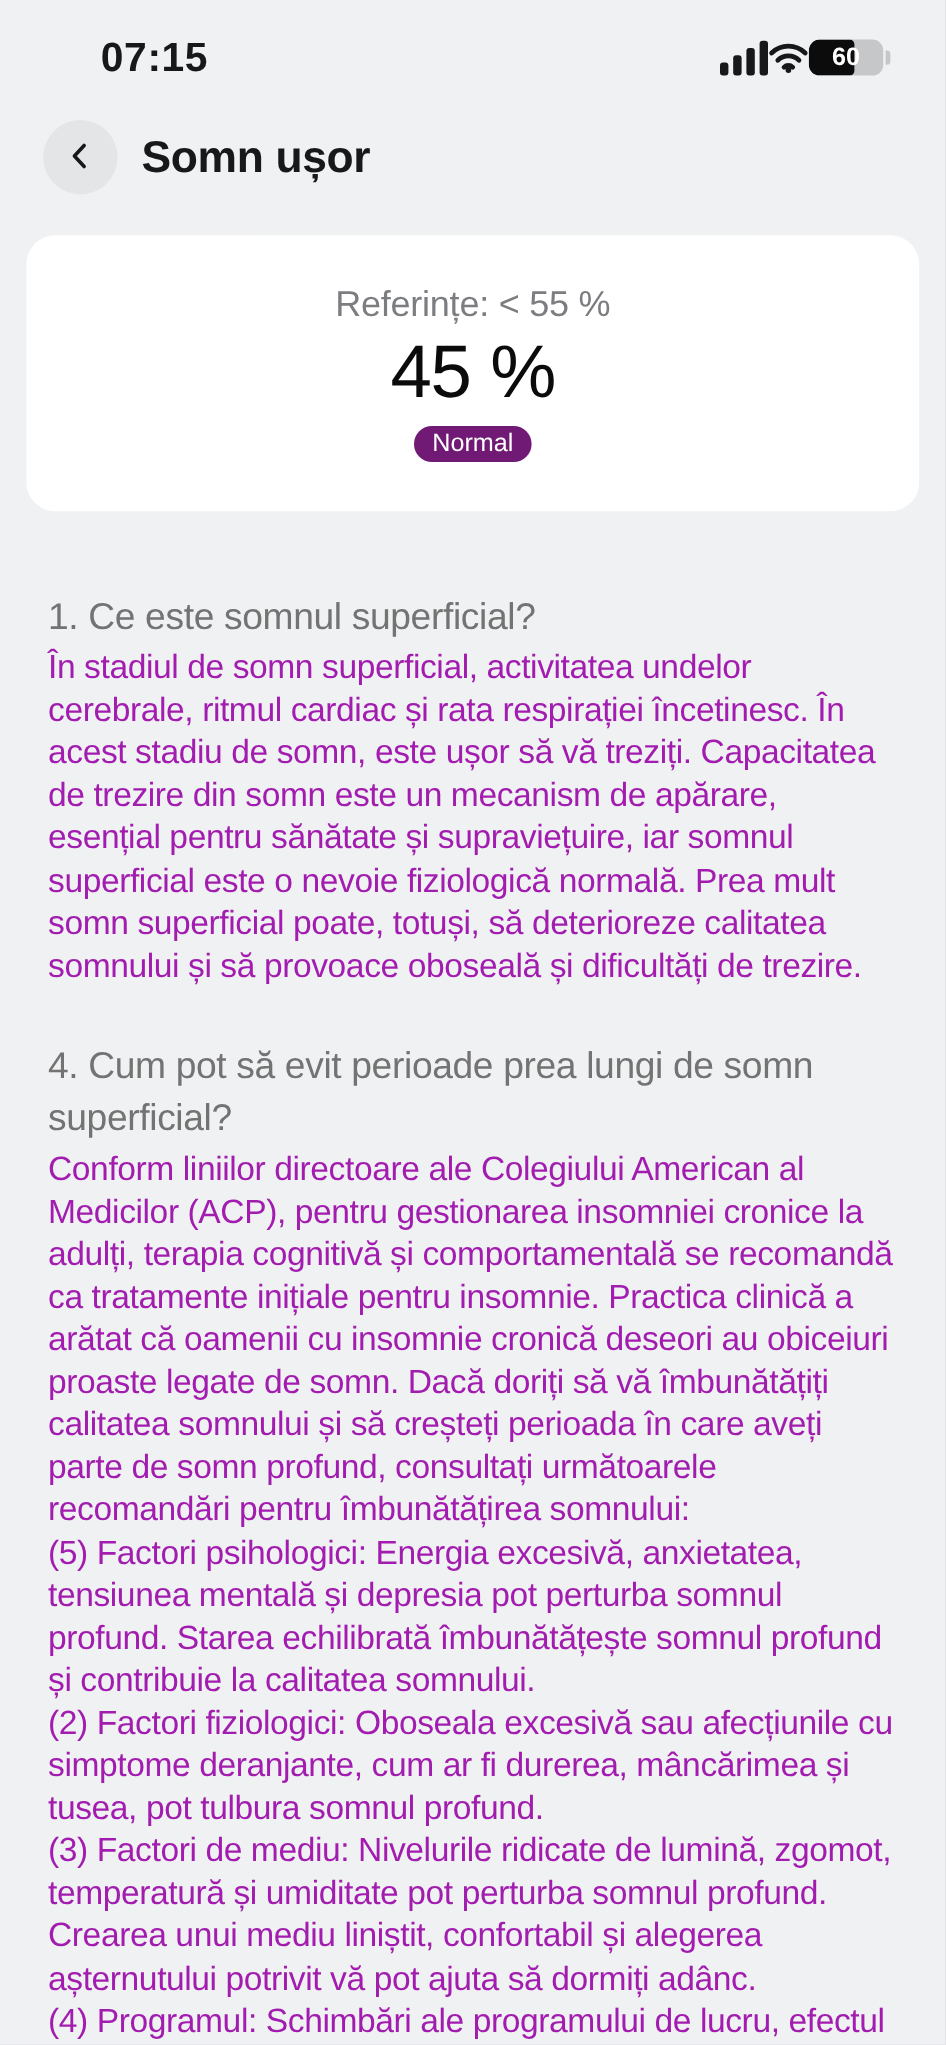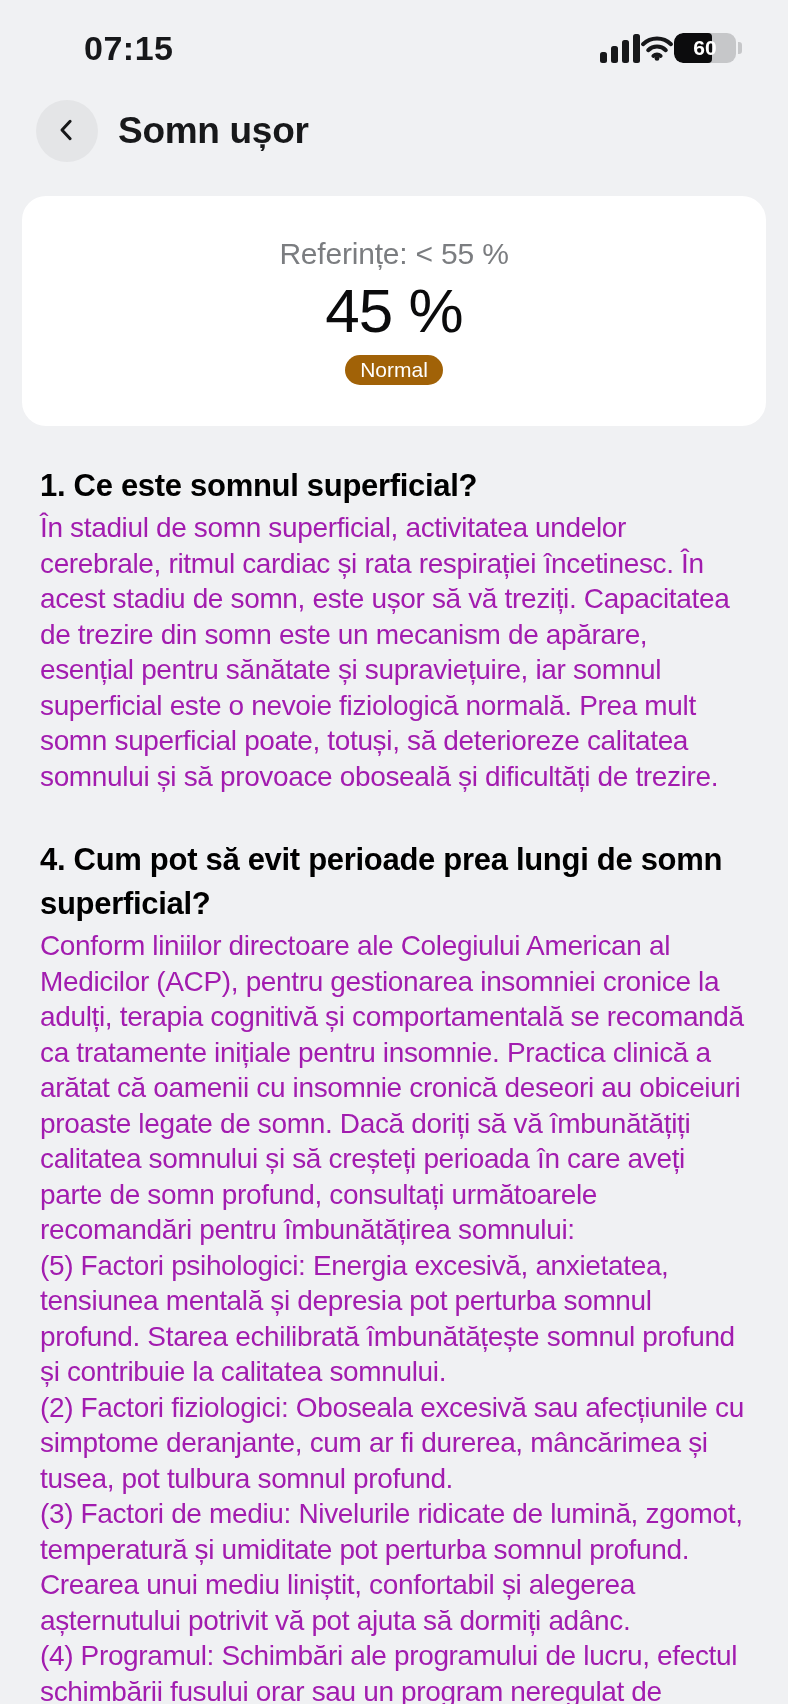--- a/index.html
+++ b/index.html
@@ -118,39 +118,40 @@
   .metric-value {
     margin-top: 6px;
     font-size: 62px;
     font-weight: 500;
     color: #0b0b0c;
     letter-spacing: -1px;
     line-height: 1.1;
   }
   .status-badge {
     margin-top: 10px;
-    background: #a16207;
+    background: #701a75;
     color: #ffffff;
     font-size: 21px;
     line-height: 30px;
     padding: 0 15px;
     border-radius: 15px;
   }
 
   
   .article {
     padding: 38px 40px 0 40px;
   }
   .section + .section { margin-top: 44px; }
   .section-heading {
     font-size: 31px;
-    font-weight: 700;
-    color: #000000;
+    font-weight: 400;
+    color: #737373;
     letter-spacing: -0.3px;
     line-height: 44px;
+    margin-top: 28px;
   }
   .section-body { margin-top: 2px; }
   .section-body p {
     font-size: 28px;
     line-height: 35.5px;
     color: #a21caf;
     letter-spacing: -0.35px;
   }
 </style>
 </head>

